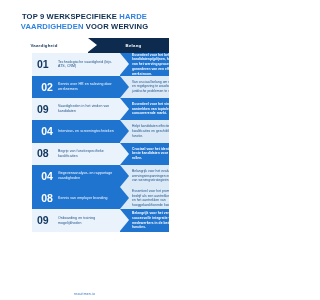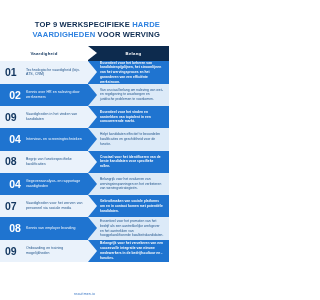--- a/index.html
+++ b/index.html
@@ -19,22 +19,22 @@
   .poster {
     position: relative;
     width: 169px;
     height: 300px;
     background: #ffffff;
     overflow: hidden;
   }
 
   
   .title-block {
-    padding: 20px 9px 6px 9px;
-    text-align: right;
+    padding: 12px 9px 6px 9px;
+    text-align: center;
   }
   .title-line {
     font-size: 7.6px;
     font-weight: bold;
     line-height: 1.34;
     letter-spacing: 0.15px;
     color: #0f2d52;
     text-transform: uppercase;
     white-space: nowrap;
   }
@@ -93,20 +93,21 @@
   .rows {
     position: relative;
     width: 169px;
   }
   .row {
     position: relative;
     display: flex;
     height: 22.3px;
     width: 169px;
     overflow: hidden;
+    margin-left: 32px;
   }
 
   .row-left {
     position: relative;
     width: 88px;
     display: flex;
     align-items: center;
     box-sizing: border-box;
     padding: 0 4px 0 5px;
     z-index: 2;
@@ -293,29 +294,20 @@
     <div class="row vb">
       <div class="row-left">
         <span class="num">04</span>
         <span class="skill">Gegevensanalyse- en rapportage vaardigheden</span>
       </div>
       <div class="row-right">
         <span class="desc">Belangrijk voor het evalueren van wervingsinspanningen en het verbeteren van wervingsstrategieën.</span>
       </div>
     </div>
 
-    <div class="row va">
-      <div class="row-left">
-        <span class="num">07</span>
-        <span class="skill">Vaardigheden voor het werven van personeel via sociale media</span>
-      </div>
-      <div class="row-right">
-        <span class="desc">Gebruikmaken van sociale platforms om en in contact komen met potentiële kandidaten.</span>
-      </div>
-    </div>
 
     <div class="row vb">
       <div class="row-left">
         <span class="num">08</span>
         <span class="skill">Kennis van employer branding</span>
       </div>
       <div class="row-right">
         <span class="desc">Essentieel voor het promoten van het bedrijf als een aantrekkelijke werkgever en het aantrekken van hooggekwalificeerde kwaliteitskandidaten.</span>
       </div>
     </div>

